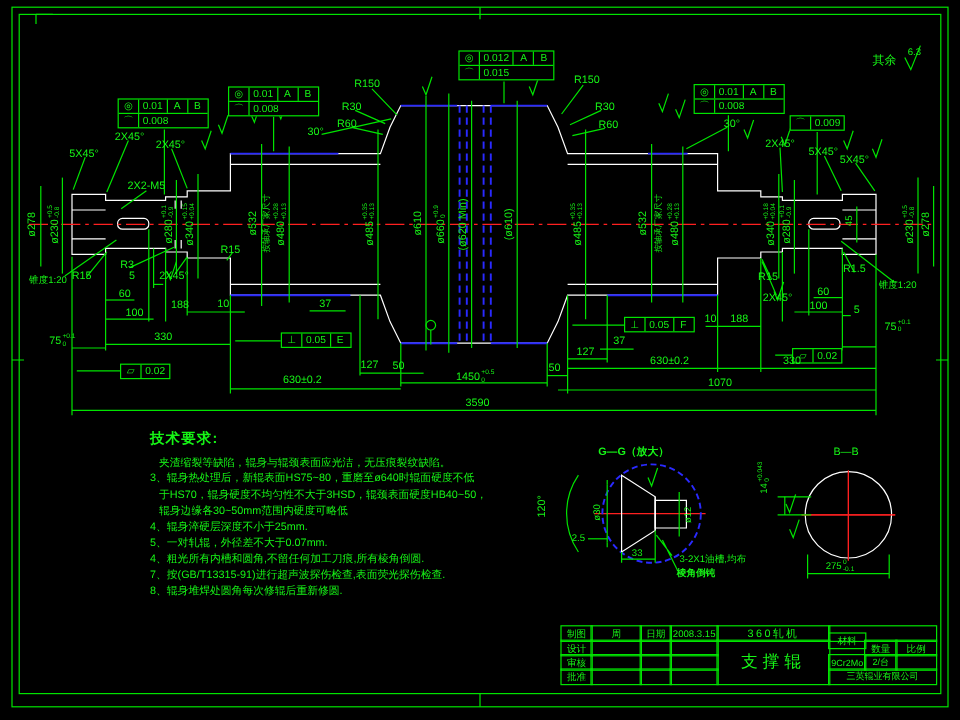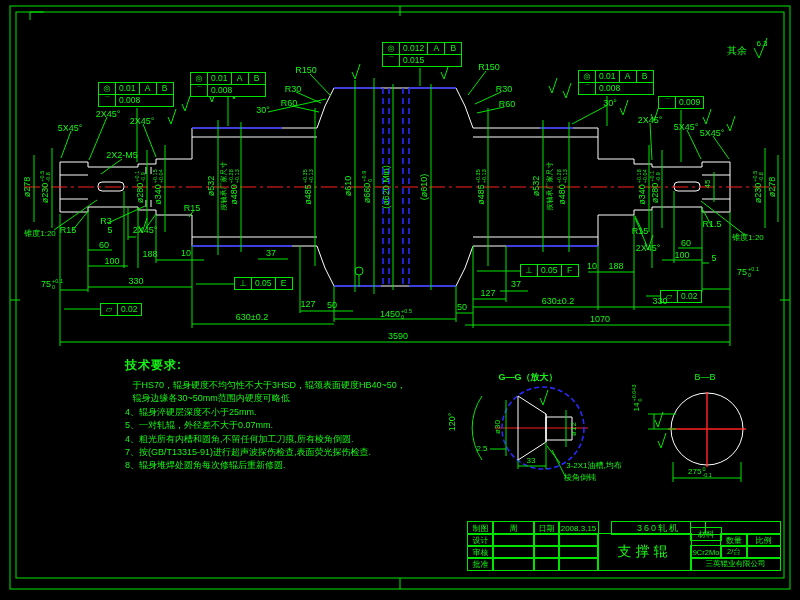--- a/index.html
+++ b/index.html
@@ -313,29 +313,31 @@
       <div class="lbl v" style="left: 708px; top: 184px; font-size: 8px;"><span>45</span></div>
       <div class="lbl v" style="left: 758px; top: 187px;"><span>ø230</span><span class="tol"><i>+0.5</i><i>-0.8</i></span></div>
       <div class="lbl v" style="left: 772px; top: 187px;"><span>ø278</span></div>
       <div class="lbl" style="left: 528px; top: 377px; font-size: 9px; font-weight: bold;"><span>G—G（放大）</span></div>
       <div class="lbl v" style="left: 452px; top: 422px; font-size: 9px;"><span>120°</span></div>
       <div class="lbl v" style="left: 498px; top: 427px; font-size: 8px;"><span>ø30</span></div>
       <div class="lbl v" style="left: 574px; top: 429px; font-size: 8px;"><span>ø12</span></div>
       <div class="lbl" style="left: 482px; top: 449px; font-size: 8px;"><span>2.5</span></div>
       <div class="lbl" style="left: 531px; top: 461px; font-size: 8px;"><span>33</span></div>
       <div class="lbl" style="left: 594px; top: 466px; font-size: 8px;"><span>3-2X1油槽,均布</span></div>
-      <div class="lbl" style="left: 580px; top: 478px; font-size: 8px;"><span>棱角倒钝</span></div>
+      <div class="lbl" style="left: 580px; top: 478px; font-size: 8px; font-weight: bold;"><span>棱角倒钝</span></div>
       <div class="lbl" style="left: 705px; top: 377px; font-size: 9px;"><span>B—B</span></div>
       <div class="lbl" style="left: 700px; top: 472px; font-size: 8px;"><span>275</span><span class="tol"><i>0</i><i>-0.1</i></span></div>
       <div class="lbl v" style="left: 637px; top: 398px; font-size: 8px;"><span>14</span><span class="tol"><i>+0.043</i><i>0</i></span></div>
     </div>
 
 <div id="tech">
   <div class="t-title">技术要求:</div>
   <div id="tech-lines">
+        <div class="t-line">   夹渣缩裂等缺陷，辊身与辊颈表面应光洁，无压痕裂纹缺陷。</div>
+        <div class="t-line">3、辊身热处理后，新辊表面HS75~80，重磨至ø640时辊面硬度不低</div>
         <div class="t-line">   于HS70，辊身硬度不均匀性不大于3HSD，辊颈表面硬度HB40~50，</div>
         <div class="t-line">   辊身边缘各30~50mm范围内硬度可略低</div>
         <div class="t-line">4、辊身淬硬层深度不小于25mm.</div>
         <div class="t-line">5、一对轧辊，外径差不大于0.07mm.</div>
         <div class="t-line">4、粗光所有内槽和圆角,不留任何加工刀痕,所有棱角倒圆.</div>
         <div class="t-line">7、按(GB/T13315-91)进行超声波探伤检查,表面荧光探伤检查.</div>
         <div class="t-line">8、辊身堆焊处圆角每次修辊后重新修圆.</div>
       </div>
 </div>
 
@@ -349,21 +351,21 @@
   <div class="tb" style="left:533px;top:533px;width:25px;height:12px"></div>
   <div class="tb" style="left:558px;top:533px;width:39px;height:12px"></div>
   <div class="tb" style="left:467px;top:545px;width:25px;height:12px">审核</div>
   <div class="tb" style="left:492px;top:545px;width:41px;height:12px"></div>
   <div class="tb" style="left:533px;top:545px;width:25px;height:12px"></div>
   <div class="tb" style="left:558px;top:545px;width:39px;height:12px"></div>
   <div class="tb" style="left:467px;top:557px;width:25px;height:12px">批准</div>
   <div class="tb" style="left:492px;top:557px;width:41px;height:12px"></div>
   <div class="tb" style="left:533px;top:557px;width:25px;height:12px"></div>
   <div class="tb" style="left:558px;top:557px;width:39px;height:12px"></div>
-  <div class="tb med" style="left:611px;top:521px;width:93px;height:12px">360轧机</div>
+  <div class="tb med" style="left:597px;top:521px;width:93px;height:12px">360轧机</div>
   <div class="tb big" style="left:597px;top:533px;width:93px;height:36px">支撑辊</div>
   <div class="tb" style="left:690px;top:521px;width:89px;height:12px"></div>
   <div class="tb" style="left:690px;top:527px;width:30px;height:12px">材料</div>
   <div class="tb" style="left:720px;top:533px;width:26px;height:12px">数量</div>
   <div class="tb" style="left:746px;top:533px;width:33px;height:12px">比例</div>
   <div class="tb small" style="left:690px;top:545px;width:30px;height:12px">9Cr2Mo</div>
   <div class="tb small" style="left:720px;top:545px;width:26px;height:12px">2/台</div>
   <div class="tb small" style="left:746px;top:545px;width:33px;height:12px"></div>
   <div class="tb small" style="left:690px;top:557px;width:89px;height:12px">三英辊业有限公司</div>
 </div>

